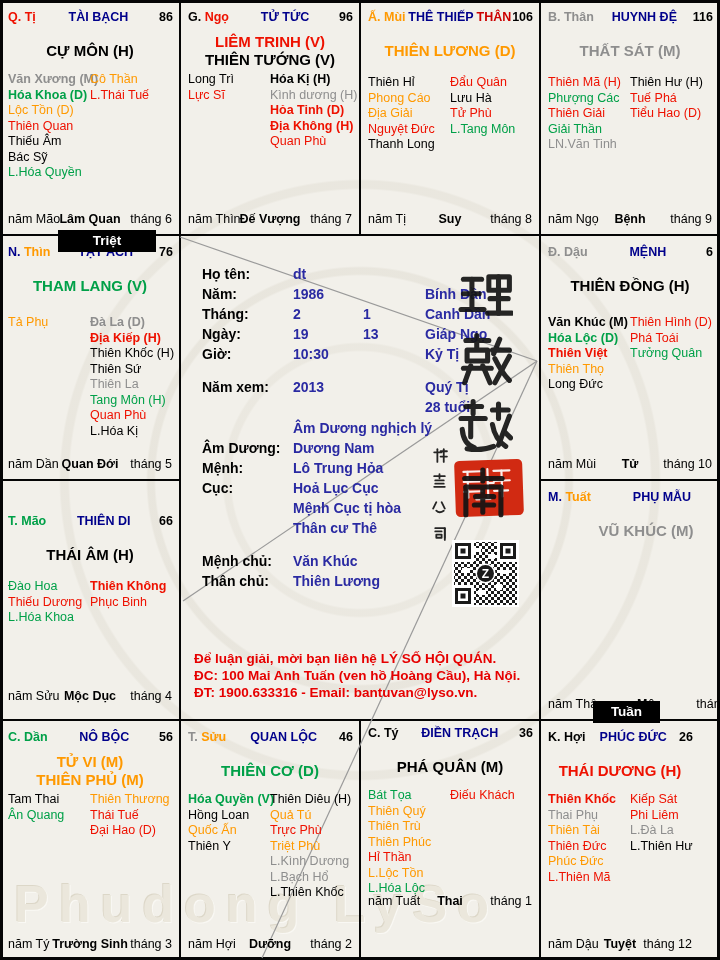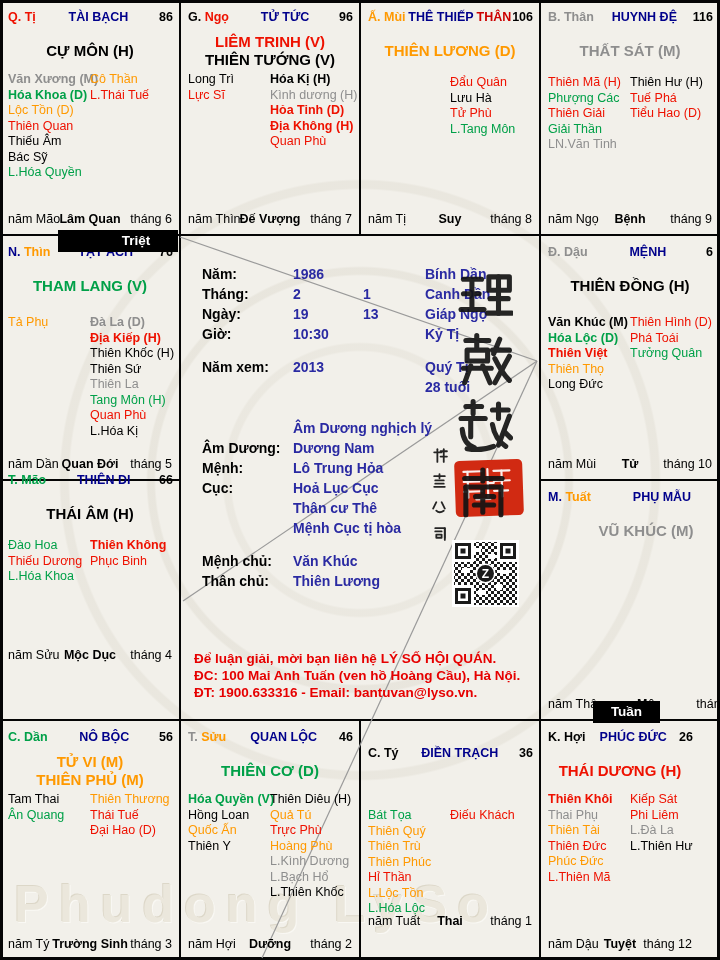--- a/index.html
+++ b/index.html
@@ -26,21 +26,21 @@
   .pcol2{position:absolute;left:82px;top:0;right:0;}
   .st{display:block;white-space:nowrap;}
   .bd{font-weight:bold;}
   .k{color:#000;} .y{color:#8e8e8e;} .r{color:#ee1100;} .o{color:#ff9900;} .g{color:#00a048;} .n{color:#00008b;}
   .pbottom{position:absolute;left:8px;right:8px;bottom:7px;height:16px;font-size:12.5px;color:#000;}
   .bnam{position:absolute;left:0;}
   .bvan{position:absolute;left:0;right:0;text-align:center;font-weight:bold;}
   .bthang{position:absolute;right:0;}
   .badge{position:absolute;z-index:6;background:#000;color:#fff;font-weight:bold;font-size:13.5px;
       text-align:center;line-height:22px;height:22px;}
-  #badge-triet{left:58px;top:230px;width:84px;padding-left:36px;}
+  #badge-triet{left:58px;top:230px;width:98px;}
   #badge-tuan{left:593px;top:701px;width:67px;}
   #centerpanel{position:absolute;left:180px;top:235px;width:360px;height:485px;z-index:3;}
   .irow,.arow{display:flex;height:20px;font-size:14px;font-weight:bold;white-space:nowrap;}
   .gap{margin-top:13px;}
   .ilabel{width:91px;color:#000;}
   .iv1{width:70px;color:#2a2aa2;}
   .iv2{width:62px;color:#2a2aa2;}
   .iv3{color:#2a2aa2;}
   .aval{color:#2a2aa2;}
   #info-rows{position:absolute;left:22px;top:31px;}
@@ -141,20 +141,27 @@
   <div class="palace" id="palace-mui" style="left:360px;top:0px;width:180px;height:235px;--st:75px;">
       <div class="ph">
         <span class="stem"><span class="o ">Ấ.</span> <span class="o">Mùi</span></span>
         <span class="pname"><span>THÊ THIẾP</span><span class="ptag">THÂN</span></span>
         <span class="pnum">106</span>
       </div>
       <div class="ptitle">
         <div class="o">THIÊN LƯƠNG (D)</div>
       </div>
       <div class="pstars">
+        <div class="pcol1">
+          <span class="st k">Thiên Hỉ</span>
+          <span class="st o">Phong Cáo</span>
+          <span class="st o">Địa Giải</span>
+          <span class="st r">Nguyệt Đức</span>
+          <span class="st k">Thanh Long</span>
+        </div>
         <div class="pcol2">
           <span class="st r">Đẩu Quân</span>
           <span class="st k">Lưu Hà</span>
           <span class="st r">Tử Phù</span>
           <span class="st g">L.Tang Môn</span>
         </div>
       </div>
       <div class="pbottom">
         <span class="bnam">năm Tị</span>
         <span class="bvan">Suy</span>
@@ -242,21 +249,21 @@
           <span class="st r">Phá Toái</span>
           <span class="st g">Tưởng Quân</span>
         </div>
       </div>
       <div class="pbottom">
         <span class="bnam">năm Mùi</span>
         <span class="bvan">Tử</span>
         <span class="bthang">tháng 10</span>
       </div>
     </div>
-  <div class="palace" id="palace-mao" style="left:0px;top:463px;width:180px;height:208px;--st:75px;">
+  <div class="palace" id="palace-mao" style="left:0px;top:504px;width:180px;height:208px;--st:75px;">
       <div class="ph">
         <span class="stem"><span class="g ">T.</span> <span class="g">Mão</span></span>
         <span class="pname"><span>THIÊN DI</span></span>
         <span class="pnum">66</span>
       </div>
       <div class="ptitle">
         <div class="k">THÁI ÂM (H)</div>
       </div>
       <div class="pstars">
         <div class="pcol1">
@@ -330,37 +337,40 @@
         <div class="pcol1">
           <span class="st g bd">Hóa Quyền (V)</span>
           <span class="st k">Hồng Loan</span>
           <span class="st o">Quốc Ấn</span>
           <span class="st k">Thiên Y</span>
         </div>
         <div class="pcol2">
           <span class="st k">Thiên Diêu (H)</span>
           <span class="st o">Quả Tú</span>
           <span class="st r">Trực Phù</span>
-          <span class="st o">Hoàng Phù</span>
+          <span class="st o">Triệt Phù</span>
           <span class="st y">L.Kình Dương</span>
           <span class="st y">L.Bạch Hổ</span>
           <span class="st k">L.Thiên Khốc</span>
         </div>
       </div>
       <div class="pbottom">
         <span class="bnam">năm Hợi</span>
         <span class="bvan">Dưỡng</span>
         <span class="bthang">tháng 2</span>
       </div>
     </div>
-  <div class="palace" id="palace-ty" style="left:360px;top:736px;width:180px;height:201px;">
+  <div class="palace" id="palace-ty" style="left:360px;top:716px;width:180px;height:201px;">
       <div class="ph">
         <span class="stem"><span class="k ">C.</span> <span class="k">Tý</span></span>
         <span class="pname"><span>ĐIỀN TRẠCH</span></span>
         <span class="pnum">36</span>
+      </div>
+      <div class="ptitle">
+        <div class="k">PHÁ QUÂN (M)</div>
       </div>
       <div class="pstars">
         <div class="pcol1">
           <span class="st g">Bát Tọa</span>
           <span class="st o">Thiên Quý</span>
           <span class="st o">Thiên Trù</span>
           <span class="st o">Thiên Phúc</span>
           <span class="st r">Hỉ Thần</span>
           <span class="st o">L.Lộc Tồn</span>
           <span class="st g">L.Hóa Lộc</span>
@@ -379,21 +389,21 @@
       <div class="ph">
         <span class="stem"><span class="k ">K.</span> <span class="k">Hợi</span></span>
         <span class="pname"><span>PHÚC ĐỨC</span></span>
         <span class="pnum">26</span>
       </div>
       <div class="ptitle">
         <div class="r">THÁI DƯƠNG (H)</div>
       </div>
       <div class="pstars">
         <div class="pcol1">
-          <span class="st r bd">Thiên Khôi</span>
+          <span class="st r bd">Thiên Khốc</span>
           <span class="st y">Thai Phụ</span>
           <span class="st o">Thiên Tài</span>
           <span class="st r">Thiên Đức</span>
           <span class="st o">Phúc Đức</span>
           <span class="st r">L.Thiên Mã</span>
         </div>
         <div class="pcol2">
           <span class="st r">Kiếp Sát</span>
           <span class="st r">Phi Liêm</span>
           <span class="st y">L.Đà La</span>
@@ -403,20 +413,26 @@
       <div class="pbottom">
         <span class="bnam">năm Dậu</span>
         <span class="bvan">Tuyệt</span>
         <span class="bthang">tháng 12</span>
       </div>
     </div>
 
   <div id="centerpanel">
     <div id="info-rows">
         <div class="irow">
+          <span class="ilabel">Họ tên:</span>
+          <span class="iv1">dt</span>
+          <span class="iv2"></span>
+          <span class="iv3"></span>
+        </div>
+        <div class="irow">
           <span class="ilabel">Năm:</span>
           <span class="iv1">1986</span>
           <span class="iv2"></span>
           <span class="iv3">Bính Dần</span>
         </div>
         <div class="irow">
           <span class="ilabel">Tháng:</span>
           <span class="iv1">2</span>
           <span class="iv2">1</span>
           <span class="iv3">Canh Dần</span>
@@ -458,25 +474,25 @@
         <div class="arow">
           <span class="ilabel">Mệnh:</span>
           <span class="aval">Lô Trung Hỏa</span>
         </div>
         <div class="arow">
           <span class="ilabel">Cục:</span>
           <span class="aval">Hoả Lục Cục</span>
         </div>
         <div class="arow">
           <span class="ilabel"></span>
-          <span class="aval">Thân cư Thê</span>
+          <span class="aval">Mệnh Cục tị hòa</span>
         </div>
         <div class="arow">
           <span class="ilabel"></span>
-          <span class="aval">Mệnh Cục tị hòa</span>
+          <span class="aval">Thân cư Thê</span>
         </div>
         <div class="arow gap">
           <span class="ilabel">Mệnh chủ:</span>
           <span class="aval">Văn Khúc</span>
         </div>
         <div class="arow">
           <span class="ilabel">Thân chủ:</span>
           <span class="aval">Thiên Lương</span>
         </div>
       </div>

